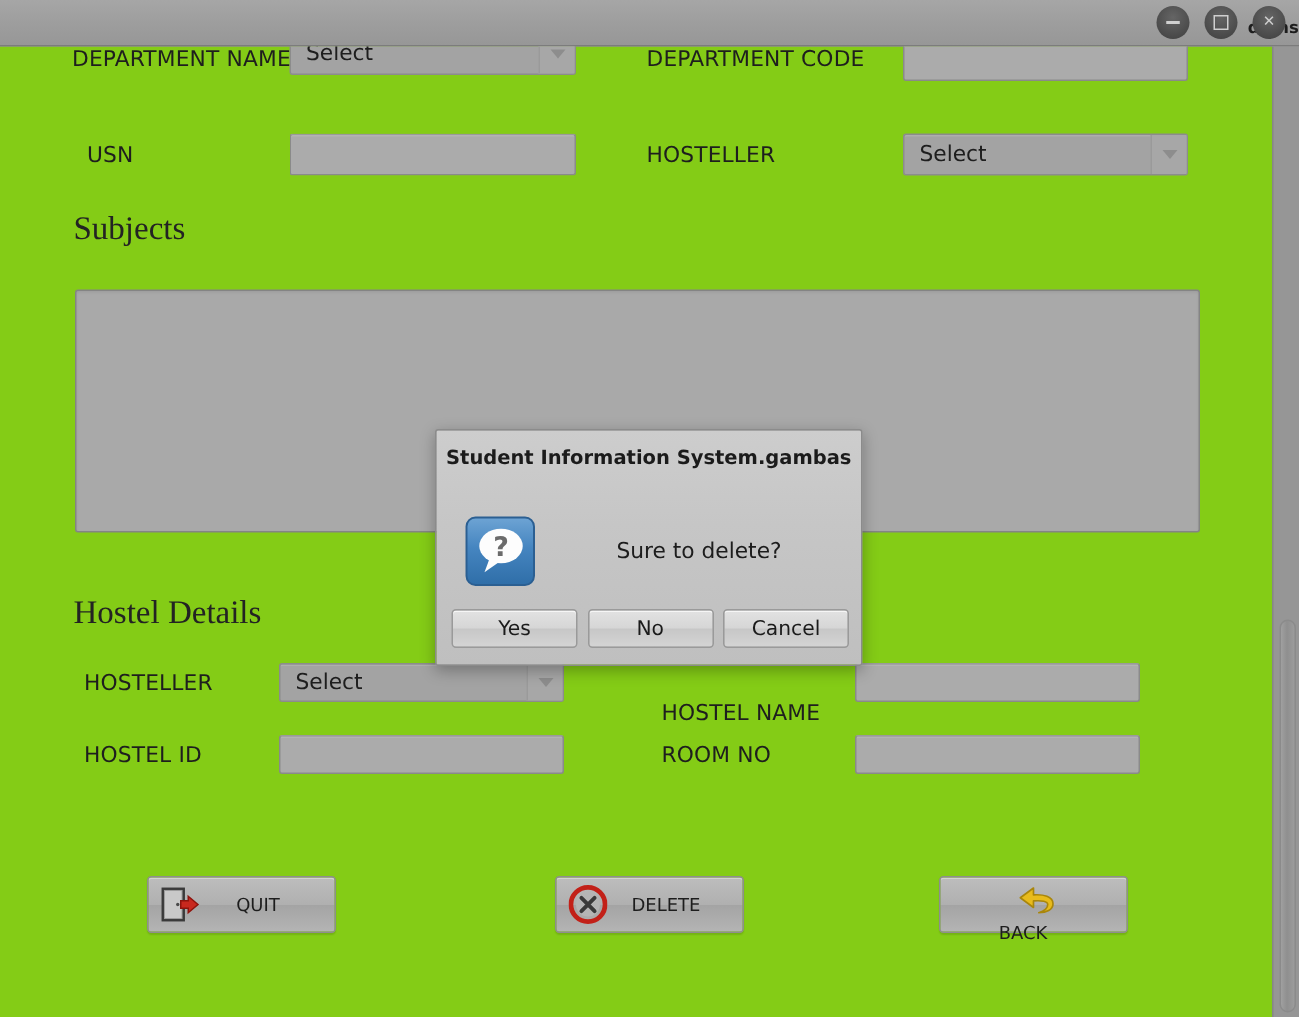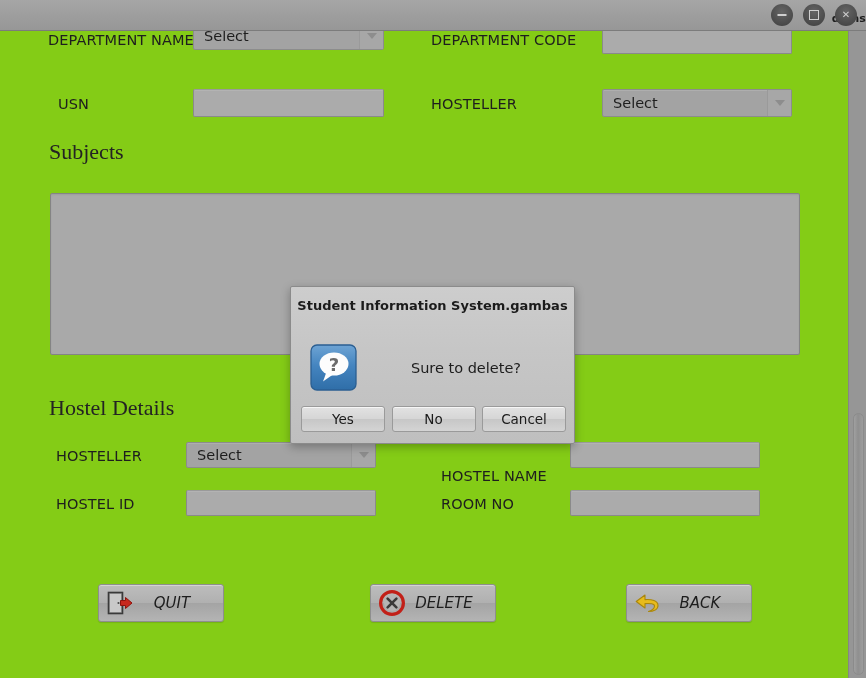--- a/index.html
+++ b/index.html
@@ -181,26 +181,25 @@
     background: linear-gradient(to bottom, #bdbdbd 0%, #b0b0b0 50%, #a4a4a4 51%, #b4b4b4 100%);
     border: 1px solid #8e8e8e;
     border-radius: 3px;
     box-sizing: border-box;
     display: flex;
     align-items: center;
     cursor: pointer;
     box-shadow: 0 1px 1px rgba(0,0,0,.12), inset 0 1px 0 rgba(255,255,255,.35);
   }
   .actbtn .blabel {
-    font-size: 15px;
+    font-size: 12px;
     color: #1d1d1d;
     flex: 1;
     text-align: center;
     padding-right: 14px;
-    font-style: italic;
   }
   .actbtn .bicon {
     width: 30px;
     height: 30px;
     margin-left: 6px;
     flex: 0 0 30px;
     display: flex;
     align-items: center;
     justify-content: center;
   }
@@ -370,21 +369,21 @@
         <div class="bicon">
           <svg width="26" height="26" viewBox="0 0 26 26">
             <circle cx="13" cy="13" r="11.4" fill="none" stroke="#c22018" stroke-width="3.2"></circle>
             <circle cx="13" cy="13" r="8" fill="#b5b5b5"></circle>
             <path d="M8.6 8.6 L17.4 17.4 M17.4 8.6 L8.6 17.4" stroke="#3a3a3a" stroke-width="2.6" stroke-linecap="round"></path>
           </svg>
         </div>
         <div class="blabel">DELETE</div>
       </div>
 
-      <div class="actbtn" style="left:626px; top:553px; width:126px;">
+      <div class="actbtn" style="left:626px; top:553px; width:126px;flex-direction:column;">
         <div class="bicon">
           <svg width="28" height="24" viewBox="0 0 28 24">
             <path d="M11 4 L11 8.6 C17.5 8.2 24 9.5 24 14.5 C24 18.6 19.5 20.5 14.5 20.5
                      C19 19 20.5 17 20.5 15 C20.5 12.8 16.5 12.2 11 12.6 L11 17 L2.2 10.5 Z" fill="#e8bb1c" stroke="#a9860c" stroke-width="1.1" stroke-linejoin="round"></path>
           </svg>
         </div>
         <div class="blabel">BACK</div>
       </div>
 
     </div>

